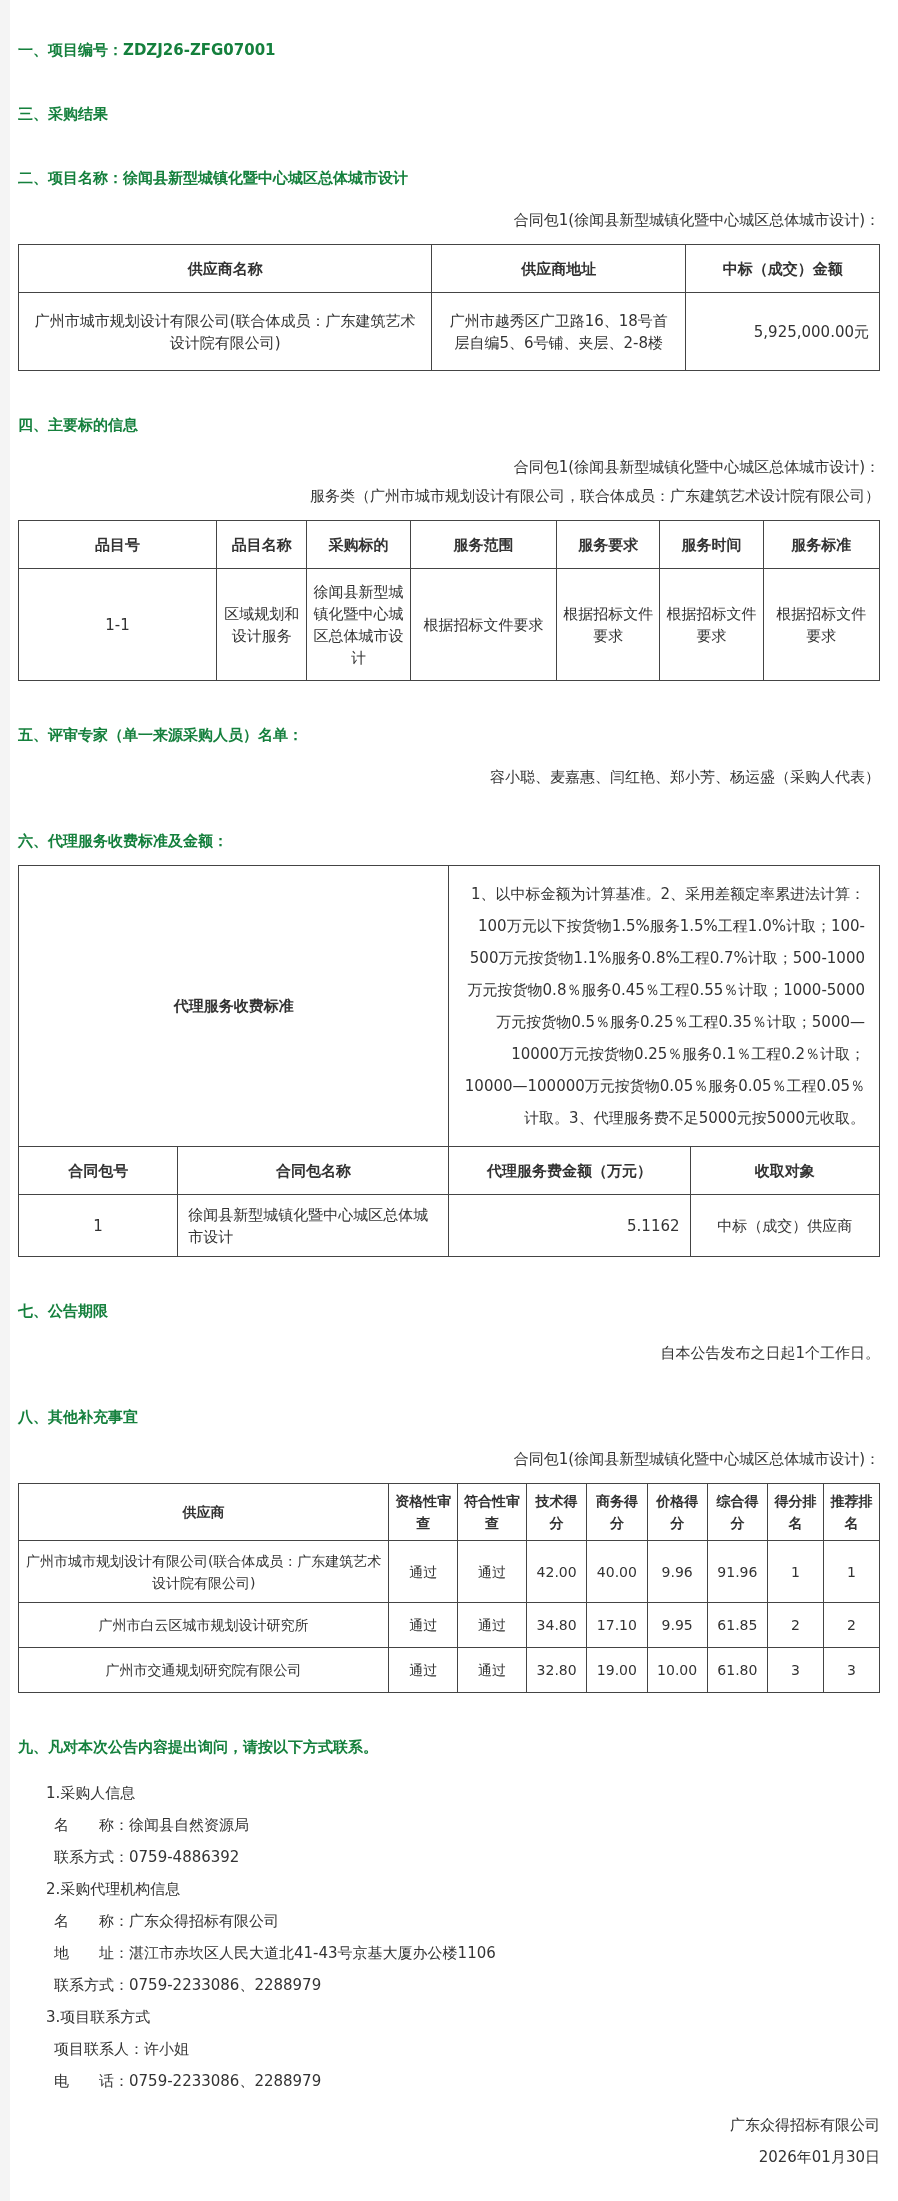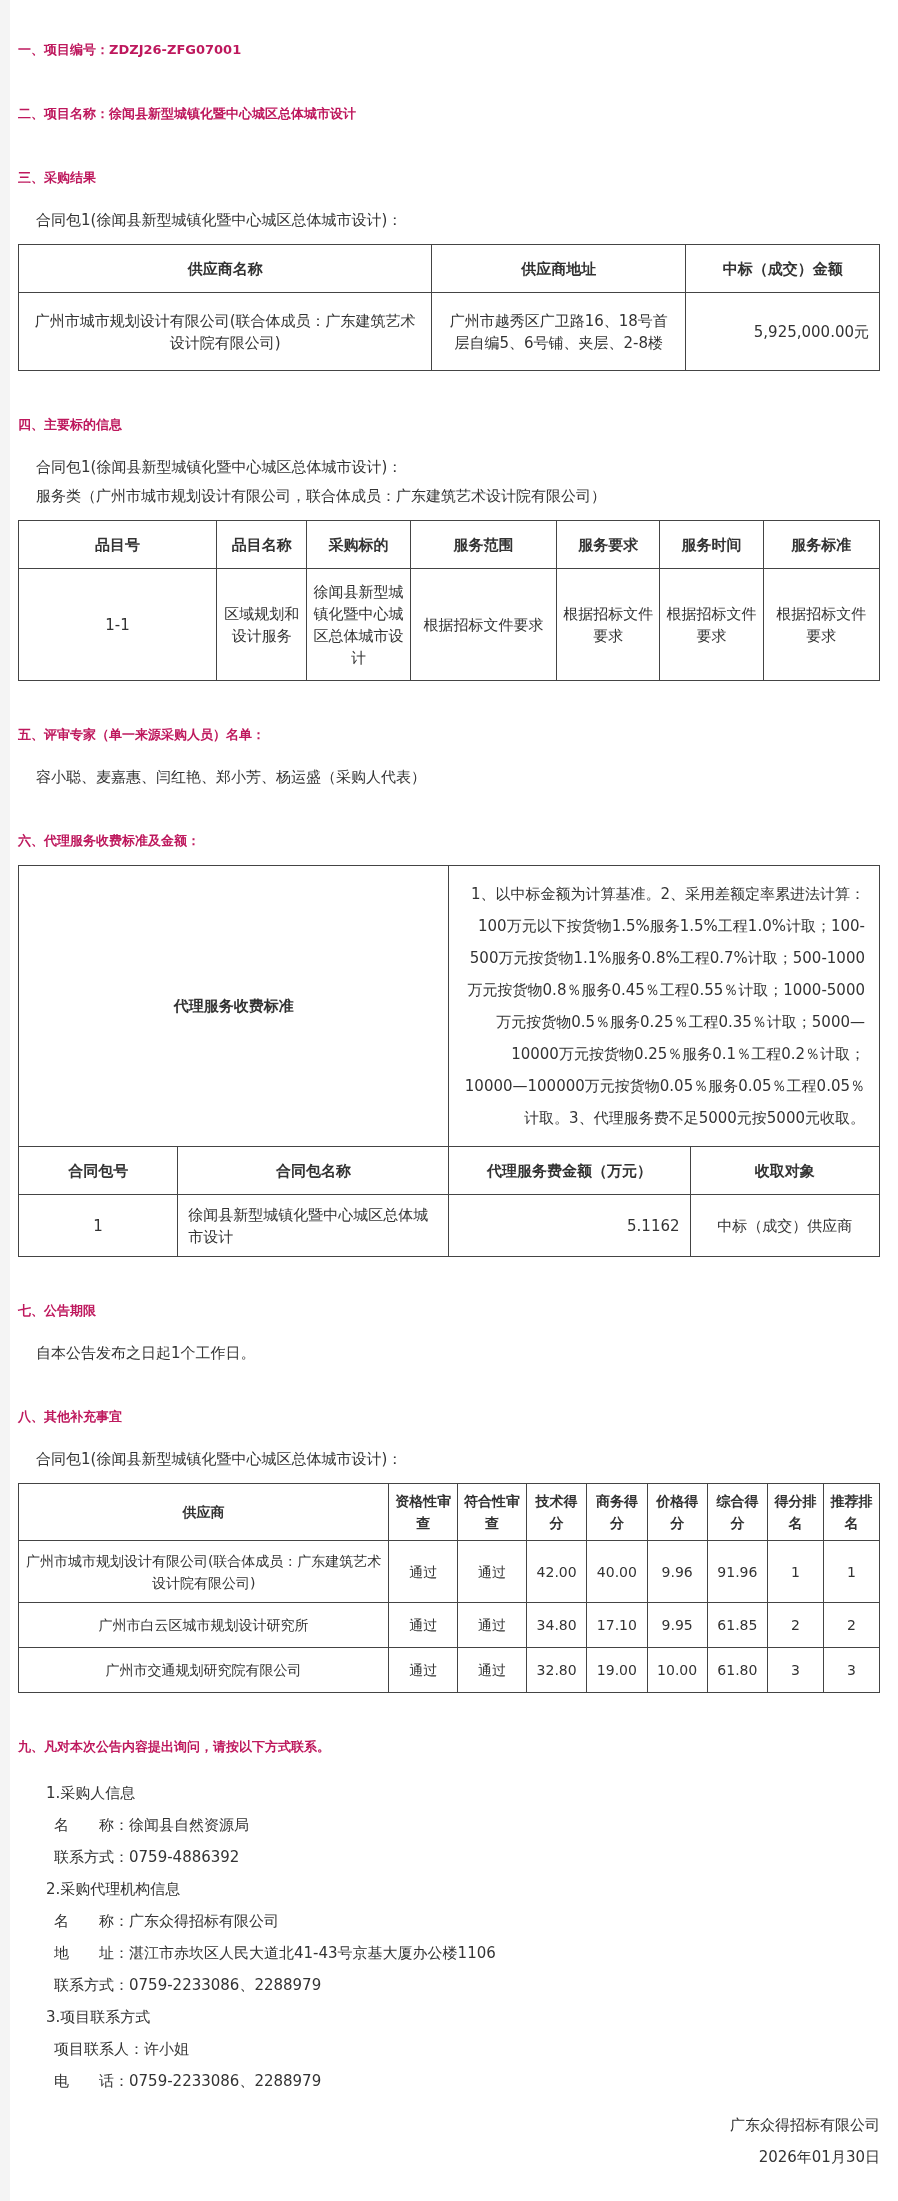--- a/index.html
+++ b/index.html
@@ -5,23 +5,23 @@
   * { margin:0; padding:0; box-sizing:border-box; }
   html,body { background:#ffffff; }
   body {
     width:898px; min-height:2201px; position:relative;
     font-family:"DejaVu Sans", "Liberation Sans", sans-serif;
     color:#333333; font-size:15px;
   }
   .left-edge { position:absolute; left:0; top:0; width:10px; height:100%; background:#f4f4f4; }
   .page { width:898px; padding:40px 18px 30px 18px; }
 
-  .sec-heading { font-weight:bold; font-size:13px; color:#be185d; margin-top:44px; line-height:20px; }
+  .sec-heading { font-weight:bold; font-size:15px; color:#15803d; margin-top:44px; line-height:20px; }
   .sec-heading.first { margin-top:0; }
-  .para { margin-top:22px; margin-left:18px; line-height:20px; }
+  .para { margin-top:22px; margin-left:18px; line-height:20px;text-align:right; }
   .para.tight { margin-top:9px; }
 
   table { border-collapse:collapse; width:100%; table-layout:fixed; margin-top:14px; }
   th,td {
     border:1px solid #444; padding:6px 10px; text-align:center;
     vertical-align:middle; font-size:15px; color:#333;
     word-wrap:break-word; line-height:22px;
   }
   th { font-weight:bold; }
   td.left { text-align:left; }
@@ -51,23 +51,23 @@
 </style>
 </head>
 <body>
 
 <div class="left-edge"></div>
 
 <div class="page">
 
   <div class="sec-heading first">一、项目编号：ZDZJ26-ZFG07001</div>
 
+  <div class="sec-heading">三、采购结果</div>
+
   <div class="sec-heading">二、项目名称：徐闻县新型城镇化暨中心城区总体城市设计</div>
-
-  <div class="sec-heading">三、采购结果</div>
   <div class="para">合同包1(徐闻县新型城镇化暨中心城区总体城市设计)：</div>
 
   <table class="tbl-result">
     <colgroup>
         <col style="width:48%">
         <col style="width:29.5%">
         <col style="width:22.5%">
       </colgroup>
     <tbody>
         <tr class="hdr">

